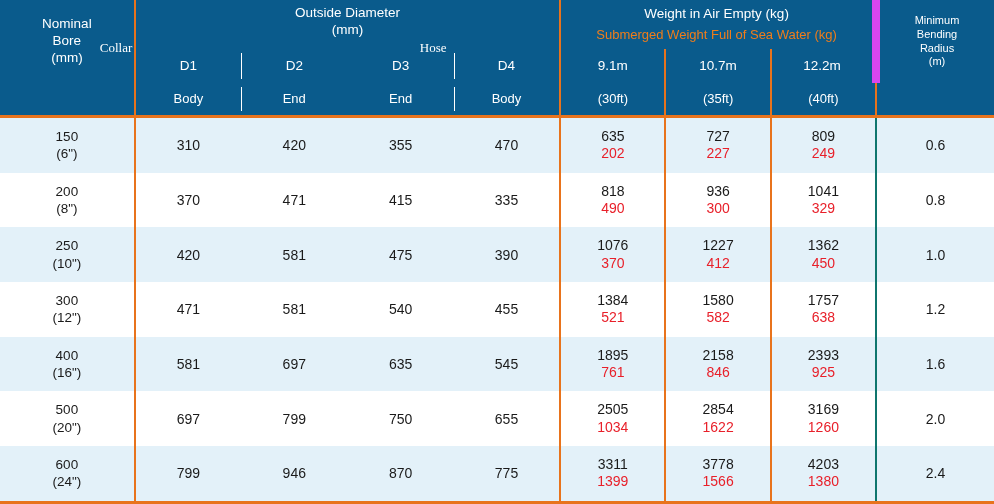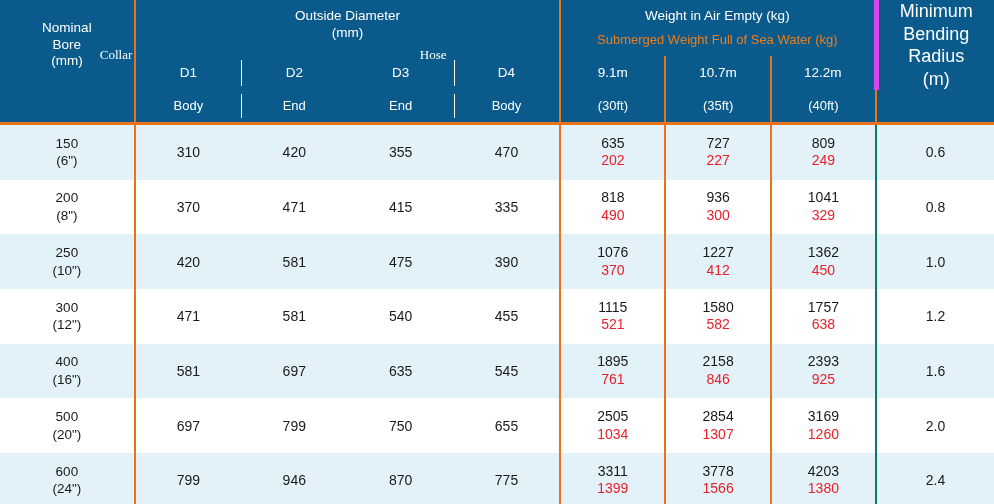--- a/index.html
+++ b/index.html
@@ -46,22 +46,22 @@
     border-left: 2px solid #e8731c;
   }
   .hdr-submerged {
     color: #f07d1a;
     font-size: 13px;
     padding: 2px 4px 6px 4px;
     border-left: 2px solid #e8731c;
   }
   .hdr-bend {
     width: 112px;
-    font-size: 18px;
-    border-left: 5px solid #d946ef;
+    font-size: 11px;
+    border-left: 8px solid #d946ef;
   }
   .hdr-sub {
     font-size: 13.5px;
     height: 34px;
   }
   .hdr-sub2 {
     font-size: 13px;
     height: 32px;
   }
   .sep-left {
@@ -284,21 +284,21 @@
     <tr class="plain">
       <td class="nominal">
         <span class="nb-line1">300</span>
         <span class="nb-line2">(12")</span>
       </td>
       <td>471</td>
       <td>581</td>
       <td>540</td>
       <td>455</td>
       <td class="w-first">
-        <span class="w-air">1115</span>
+        <span class="w-air">1384</span>
         <span class="w-sub">521</span>
       </td>
       <td class="w-first">
         <span class="w-air">1580</span>
         <span class="w-sub">582</span>
       </td>
       <td class="w-first">
         <span class="w-air">1757</span>
         <span class="w-sub">638</span>
       </td>
@@ -337,21 +337,21 @@
       <td>697</td>
       <td>799</td>
       <td>750</td>
       <td>655</td>
       <td class="w-first">
         <span class="w-air">2505</span>
         <span class="w-sub">1034</span>
       </td>
       <td class="w-first">
         <span class="w-air">2854</span>
-        <span class="w-sub">1307</span>
+        <span class="w-sub">1622</span>
       </td>
       <td class="w-first">
         <span class="w-air">3169</span>
         <span class="w-sub">1260</span>
       </td>
       <td class="bend">2.0</td>
     </tr>
 
     <tr class="alt">
       <td class="nominal">

